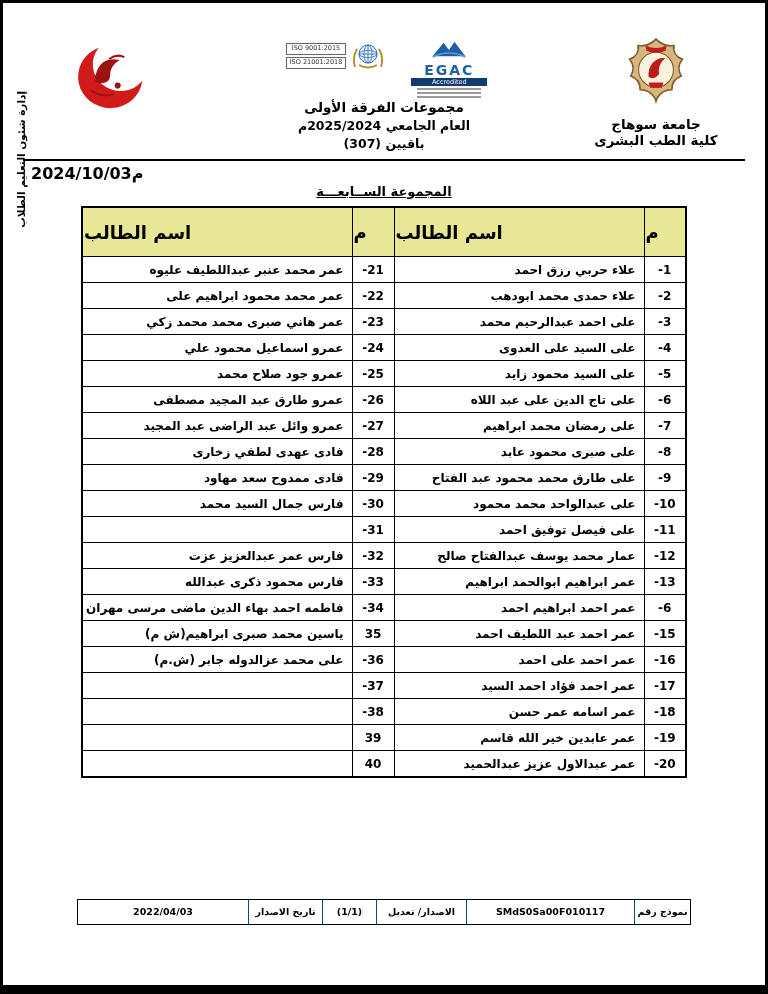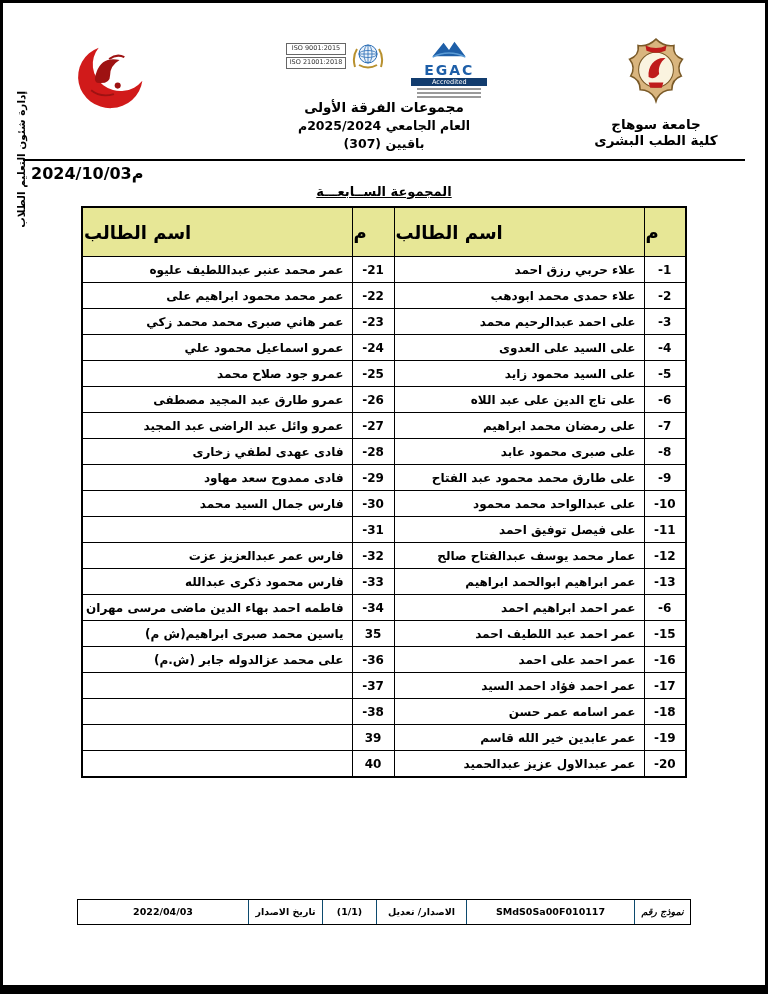--- a/index.html
+++ b/index.html
@@ -64,21 +64,21 @@
     border:1px solid #000;height:24px;
     font-size:9.5px;font-weight:bold;
   }
   .fcell{
     border-left:1px solid #0c4a6e;
     display:flex;align-items:center;justify-content:center;
     text-align:center;line-height:1.05;box-sizing:border-box;
     padding:0 2px;
   }
   .fcell:last-child{border-left:none;}
-  .f-form-label{width:56px;font-style:italic;}
+  .f-form-label{width:56px;}
   .f-code{width:168px;direction:ltr;font-family:"DejaVu Sans",sans-serif;}
   .f-issue-label{width:90px;}
   .f-issue-value{width:54px;}
   .f-date-label{width:74px;}
   .f-date-value{flex:1;direction:ltr;}
 </style>
 </head>
 <body>
 
 <div class="page">

